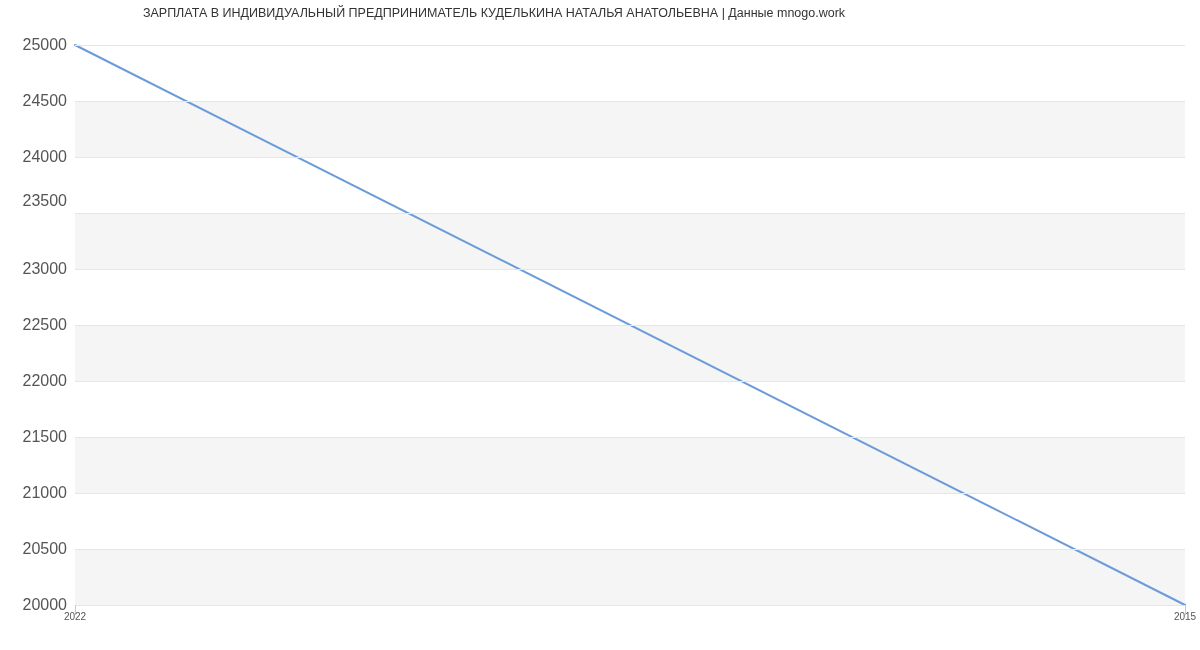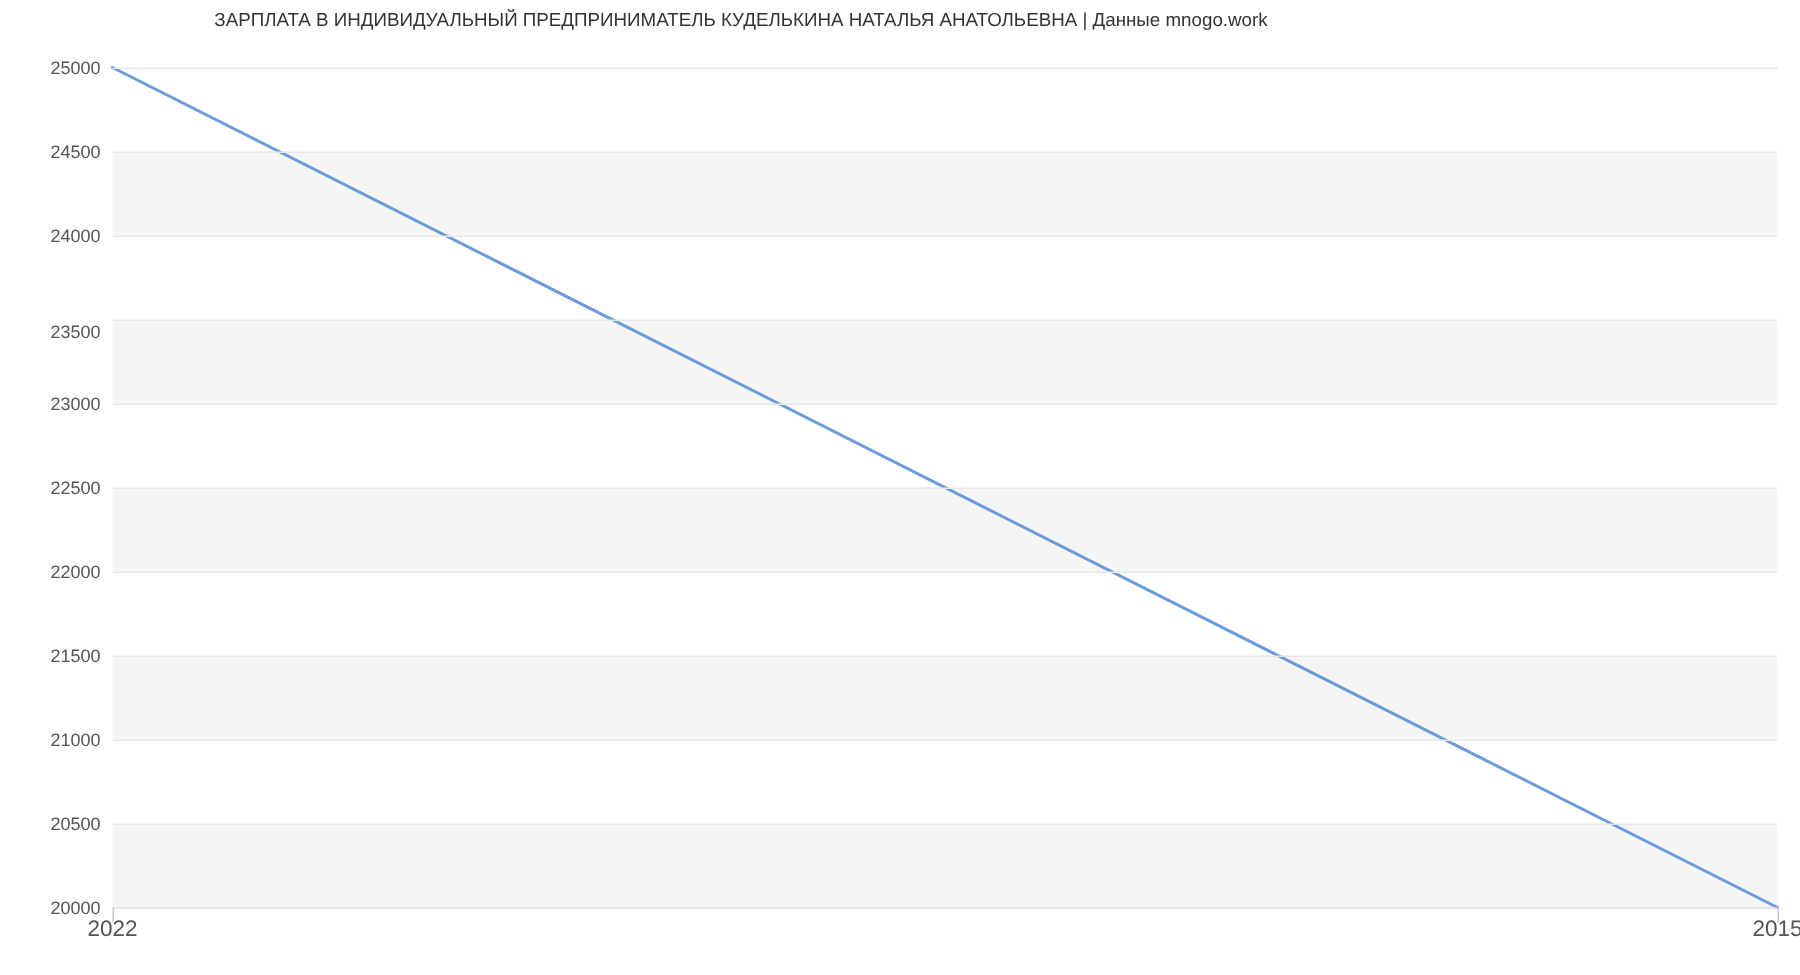--- a/index.html
+++ b/index.html
@@ -45,30 +45,30 @@
     left: 0;
     width: 100%;
     height: 1px;
     background: #e6e6e6;
   }
   .ytick {
     position: absolute;
     right: 100%;
     margin-right: 8px;
     transform: translateY(-50%);
-    font-size: 12px;
+    font-size: 16px;
     color: #555;
     white-space: nowrap;
   }
   .xtick {
     position: absolute;
     top: 100%;
     margin-top: 6px;
     transform: translateX(-50%);
-    font-size: 15px;
+    font-size: 10px;
     color: #555;
     white-space: nowrap;
   }
   .xtick-mark {
     position: absolute;
     width: 1px;
     height: 10px;
     top: 100%;
     background: #c8c8c8;
     margin-top: 0;
@@ -110,21 +110,21 @@
       <div class="ytick" style="top: 448px;">21000</div>
       <div class="gridline" style="top: 392px;"></div>
       <div class="ytick" style="top: 392px;">21500</div>
       <div class="gridline" style="top: 336px;"></div>
       <div class="ytick" style="top: 336px;">22000</div>
       <div class="gridline" style="top: 280px;"></div>
       <div class="ytick" style="top: 280px;">22500</div>
       <div class="gridline" style="top: 224px;"></div>
       <div class="ytick" style="top: 224px;">23000</div>
       <div class="gridline" style="top: 168px;"></div>
-      <div class="ytick" style="top: 176px;">23500</div>
+      <div class="ytick" style="top: 156px;">23500</div>
       <div class="gridline" style="top: 112px;"></div>
       <div class="ytick" style="top: 112px;">24000</div>
       <div class="gridline" style="top: 56px;"></div>
       <div class="ytick" style="top: 56px;">24500</div>
       <div class="gridline" style="top: 0px;"></div>
       <div class="ytick" style="top: 0px;">25000</div>
       <div class="xtick-mark" style="left: 0px;"></div>
       <div class="xtick" style="left: 0px;">2022</div>
       <div class="xtick-mark" style="left: 1110px;"></div>
       <div class="xtick" style="left: 1110px;">2015</div>

